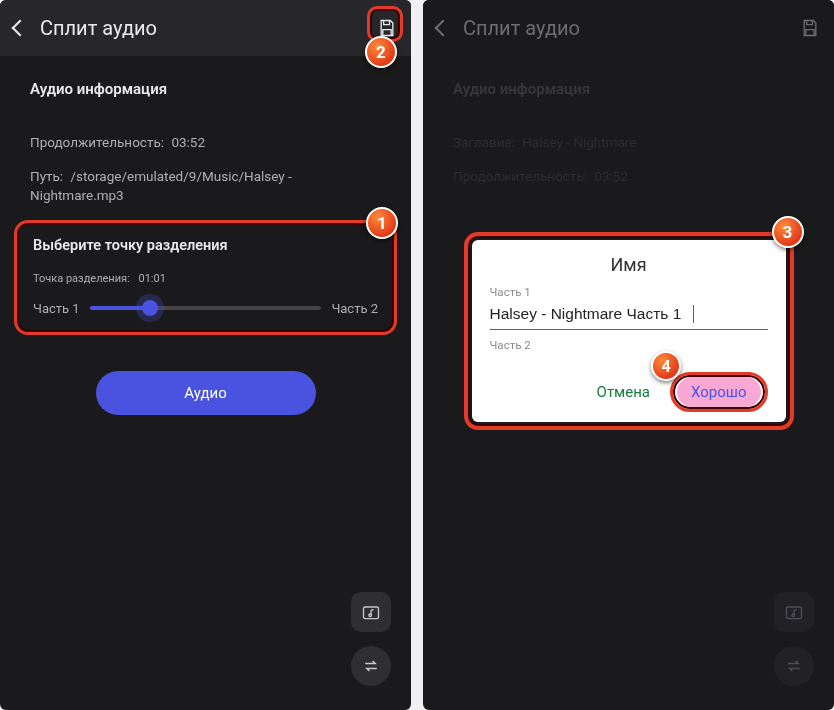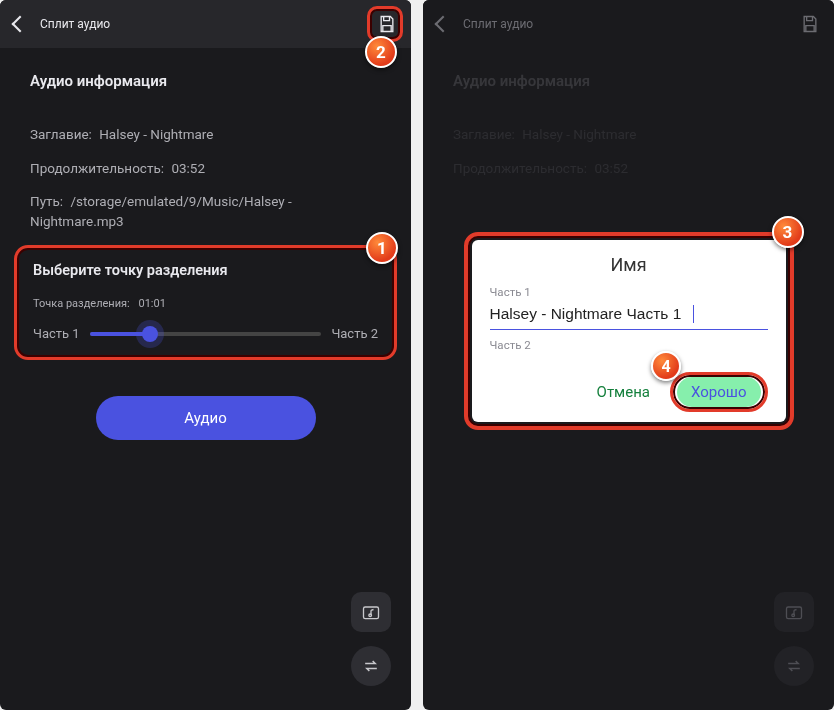--- a/index.html
+++ b/index.html
@@ -19,25 +19,25 @@
     overflow: hidden;
     flex: 1;
     display: flex;
     flex-direction: column;
     color: #c8c8cc;
   }
   .phone.dimmed .content-area { opacity: 0.35; }
   .titlebar {
     display: flex;
     align-items: center;
-    height: 48px;
+    height: 56px;
     padding: 0 14px;
     background: #27272b;
     color: #e9e9ee;
-    font-size: 12px;
+    font-size: 20px;
     position: relative;
     justify-content: space-between;
   }
   .phone.dimmed .titlebar { color: #6c6c72; background:#1a1a1d; }
   .back-chevron {
     width: 12px; height: 12px;
     border-left: 2px solid currentColor;
     border-bottom: 2px solid currentColor;
     transform: rotate(45deg);
     margin-right: 14px;
@@ -154,21 +154,21 @@
   }
   .btn-flat { color:#15803d; font-size:15px; padding:8px 10px; }
   .btn-ok-ring {
     border:3px solid #e23b2a; border-radius:20px;
     box-shadow: inset 0 0 0 2px #3a0000;
     padding:2px 4px;
     position:relative;
   }
   .btn-ok {
     color:#4a52e0; font-size:15px; padding:6px 14px;
-    background:#86efac; border-radius:16px;
+    background:#f9a8d4; border-radius:16px;
   }
 </style>
 </head>
 <body>
 
 <div class="phone">
   <div class="titlebar">
     <div class="back-chevron"></div>
     <div>Сплит аудио</div>
     <div class="spacer"></div>
@@ -178,24 +178,20 @@
           <path d="M8 3v5h7V3"></path>
           <path d="M7 21v-7h10v7"></path>
         </svg>
     </div>
   </div>
   <div class="save-ring"></div>
   <div class="badge" style="top:36px; right:14px;">2</div>
 
   <div class="content-area">
     <div class="section-title">Аудио информация</div>
-    <div class="info-line">
-      <span class="label">Заглавие:</span>
-      <span class="val">Halsey - Nightmare</span>
-    </div>
     <div class="info-line">
       <span class="label">Продолжительность:</span>
       <span class="val">03:52</span>
     </div>
     <div class="info-line">
       <span class="label">Путь:</span>
       <span class="val">/storage/emulated/9/Music/Halsey - Nightmare.mp3</span>
     </div>
 
     <div class="highlight-box">

